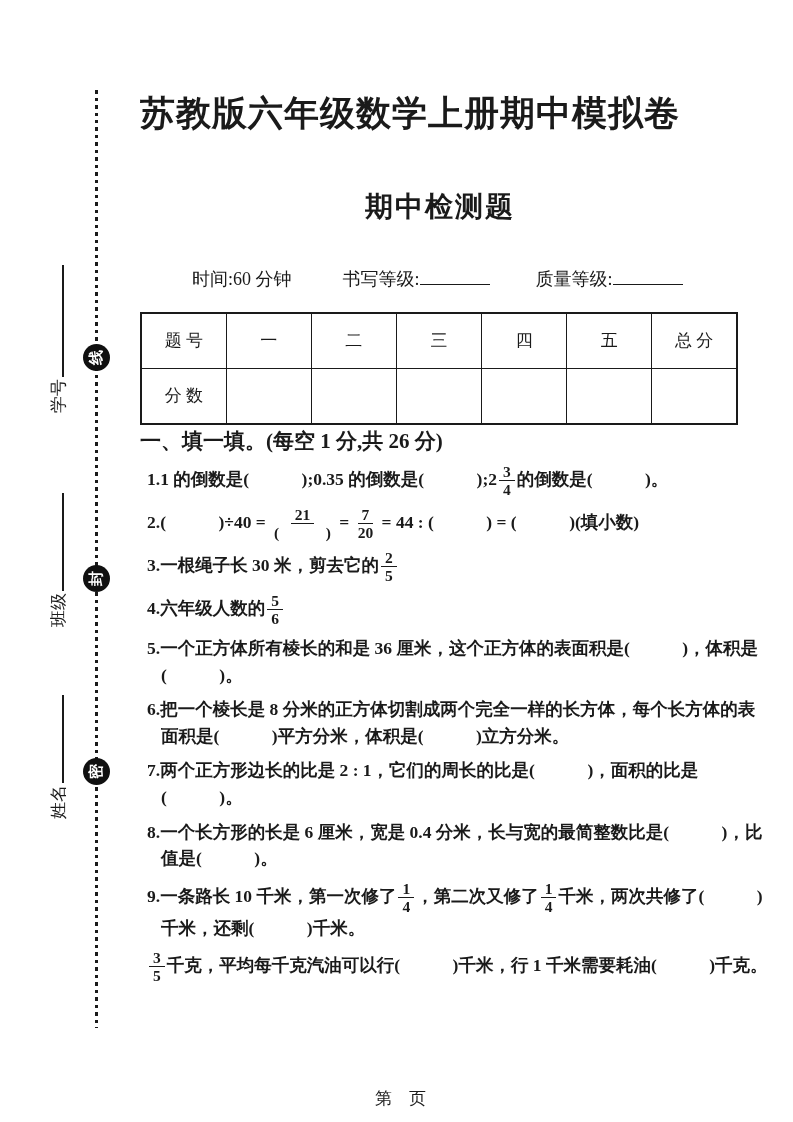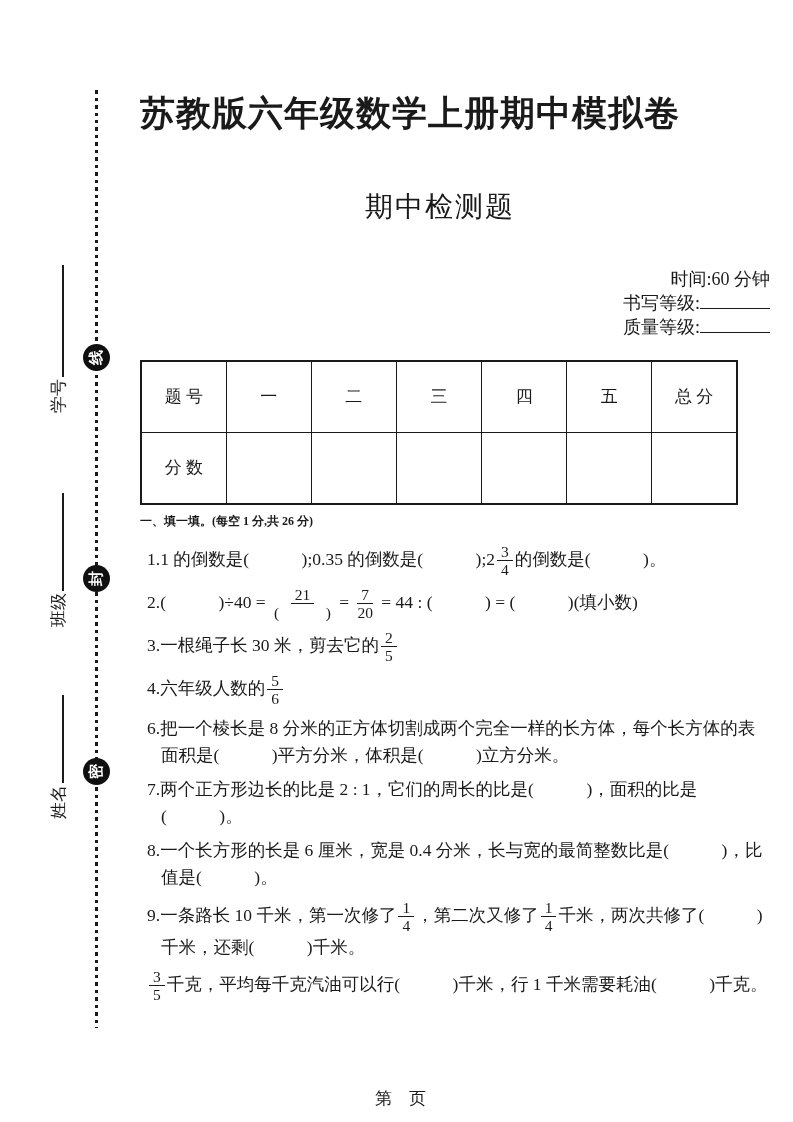--- a/index.html
+++ b/index.html
@@ -27,39 +27,39 @@
     font-size:15px;font-weight:bold;transform:rotate(-90deg);z-index:2;
   }
   
   .content{position:absolute;left:140px;top:0;width:630px;}
   .title{
     font-family:"Liberation Sans", sans-serif;font-weight:bold;
     font-size:35px;line-height:1.2;letter-spacing:1px;
     text-align:left;margin:92px 55px 0 0;
   }
   .subtitle{
-    font-size:28px;font-weight:normal;letter-spacing:2px;line-height:1.2;
+    font-size:28px;font-weight:bold;letter-spacing:2px;line-height:1.2;
     text-align:center;margin:56px 30px 0 0;
   }
-  .info-row{margin-top:43px;padding-left:52px;font-size:18px;display:flex;align-items:flex-end;flex-direction:column;}
+  .info-row{margin-top:43px;padding-left:52px;font-size:18px;display:flex;align-items:flex-end;}
   .info-item{white-space:nowrap;}
-  .info-gap1{margin-left:33px;}
+  .info-gap1{margin-left:51px;}
   .info-gap2{margin-left:46px;}
   .uline{display:inline-block;width:70px;border-bottom:1.2px solid #1a1a1a;height:14px;}
   table.score{
     border-collapse:collapse;margin-top:21px;width:598px;table-layout:fixed;
     border:2.5px solid #1a1a1a;
   }
   table.score th,table.score td{
     border:1.5px solid #1a1a1a;height:38px;text-align:center;
-    font-size:17px;font-weight:normal;padding:16px;
+    font-size:17px;font-weight:normal;padding:8px;
   }
-  .section-heading{font-weight:bold;font-size:12px;margin-top:2px;line-height:28px;}
+  .section-heading{font-weight:bold;font-size:21px;margin-top:2px;line-height:28px;}
   #questions{margin-top:6px;font-size:17.5px;}
-  .question{margin:8px 0;padding-left:21px;text-indent:-14px;line-height:1.52;}
+  .question{margin:8px 0;padding-left:21px;text-indent:-14px;line-height:1.52;font-weight:bold;}
   .frac{
     display:inline-flex;flex-direction:column;align-items:center;
     vertical-align:middle;margin:0 2px;line-height:1.1;font-size:15.5px;text-indent:0;
   }
   .frac .num{border-bottom:1.3px solid #1a1a1a;padding:0 4px;}
   .frac .den{padding:0 2px;}
   .footer{
     position:absolute;left:8px;right:0;top:1087px;text-align:center;font-size:17px;
   }
 </style>
@@ -132,20 +132,21 @@
             <span class="den">20</span>
           </span><span> = 44 : (　　　) = (　　　)(填小数)</span></p>
         <p class="question"><span>3.一根绳子长 30 米，剪去它的</span><span class="frac">
             <span class="num">2</span>
             <span class="den">5</span>
           </span></p>
         <p class="question"><span>4.六年级人数的</span><span class="frac">
             <span class="num">5</span>
             <span class="den">6</span>
           </span></p>
+        <p class="question"><span>5.一个正方体所有棱长的和是 36 厘米，这个正方体的表面积是(　　　)，体积是(　　　)。</span></p>
         <p class="question"><span>6.把一个棱长是 8 分米的正方体切割成两个完全一样的长方体，每个长方体的表面积是(　　　)平方分米，体积是(　　　)立方分米。</span></p>
         <p class="question"><span>7.两个正方形边长的比是 2 : 1，它们的周长的比是(　　　)，面积的比是(　　　)。</span></p>
         <p class="question"><span>8.一个长方形的长是 6 厘米，宽是 0.4 分米，长与宽的最简整数比是(　　　)，比值是(　　　)。</span></p>
         <p class="question"><span>9.一条路长 10 千米，第一次修了</span><span class="frac">
             <span class="num">1</span>
             <span class="den">4</span>
           </span><span>，第二次又修了</span><span class="frac">
             <span class="num">1</span>
             <span class="den">4</span>
           </span><span>千米，两次共修了(　　　)千米，还剩(　　　)千米。</span></p>

